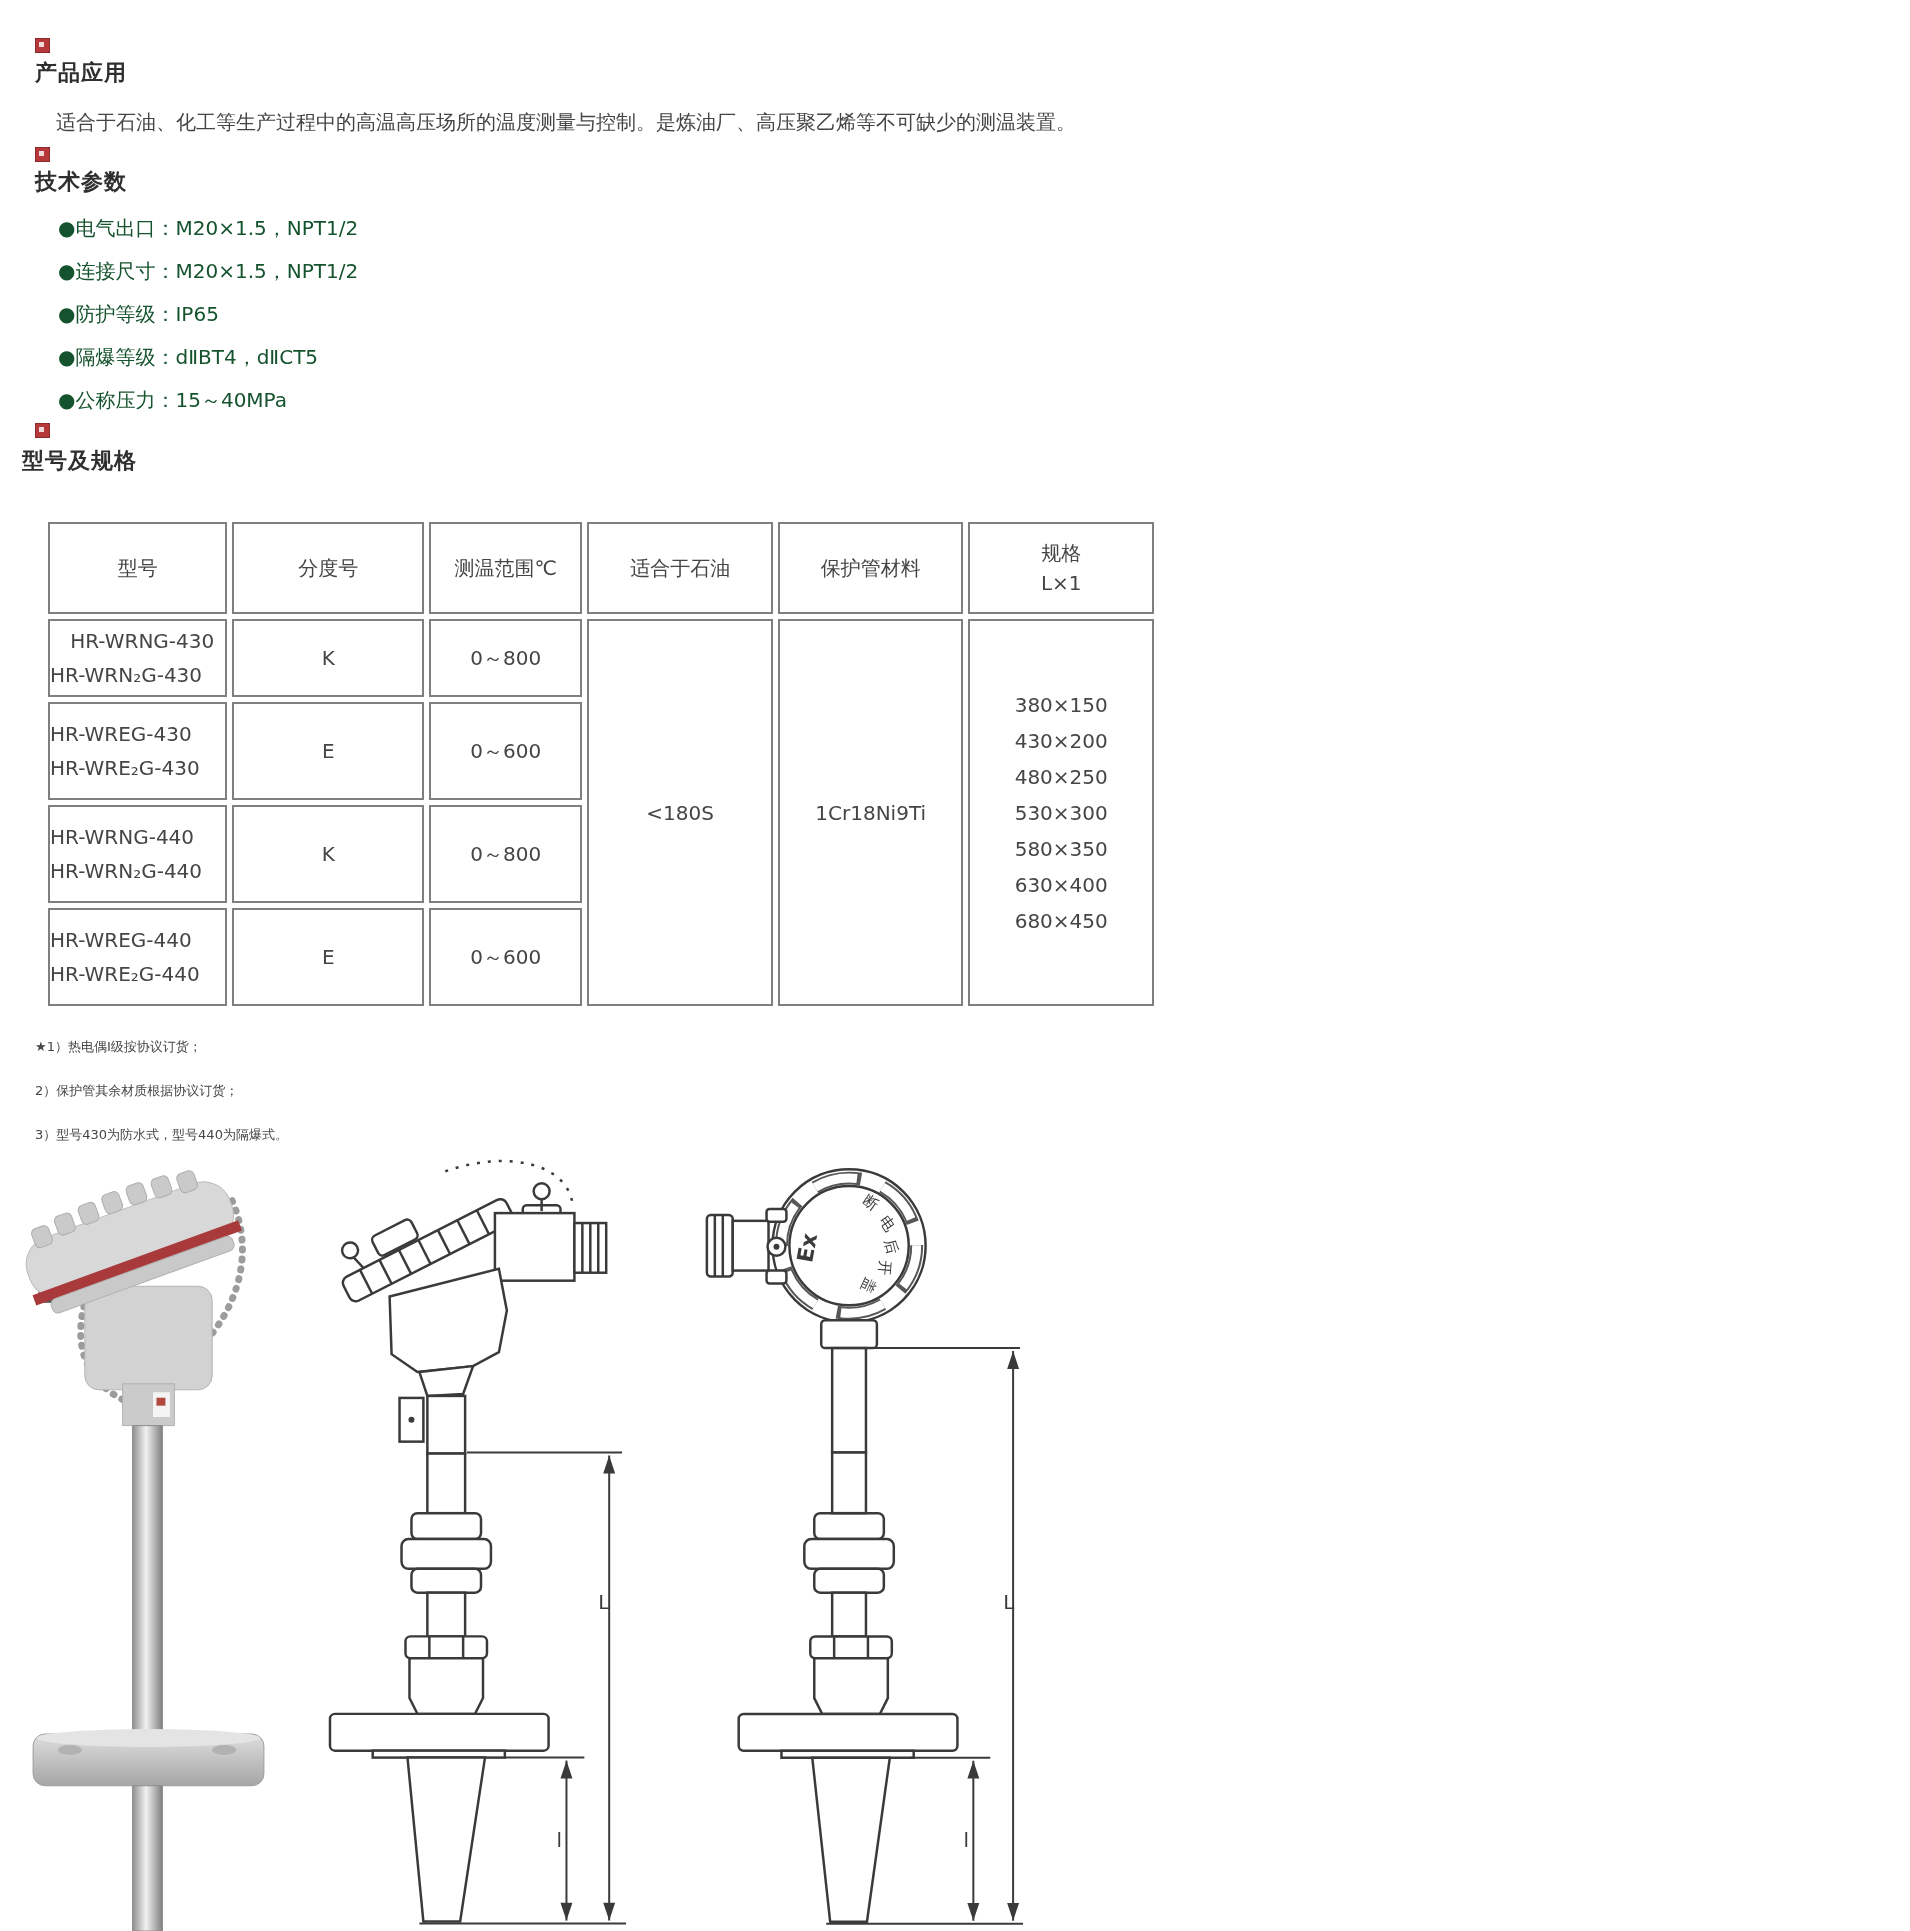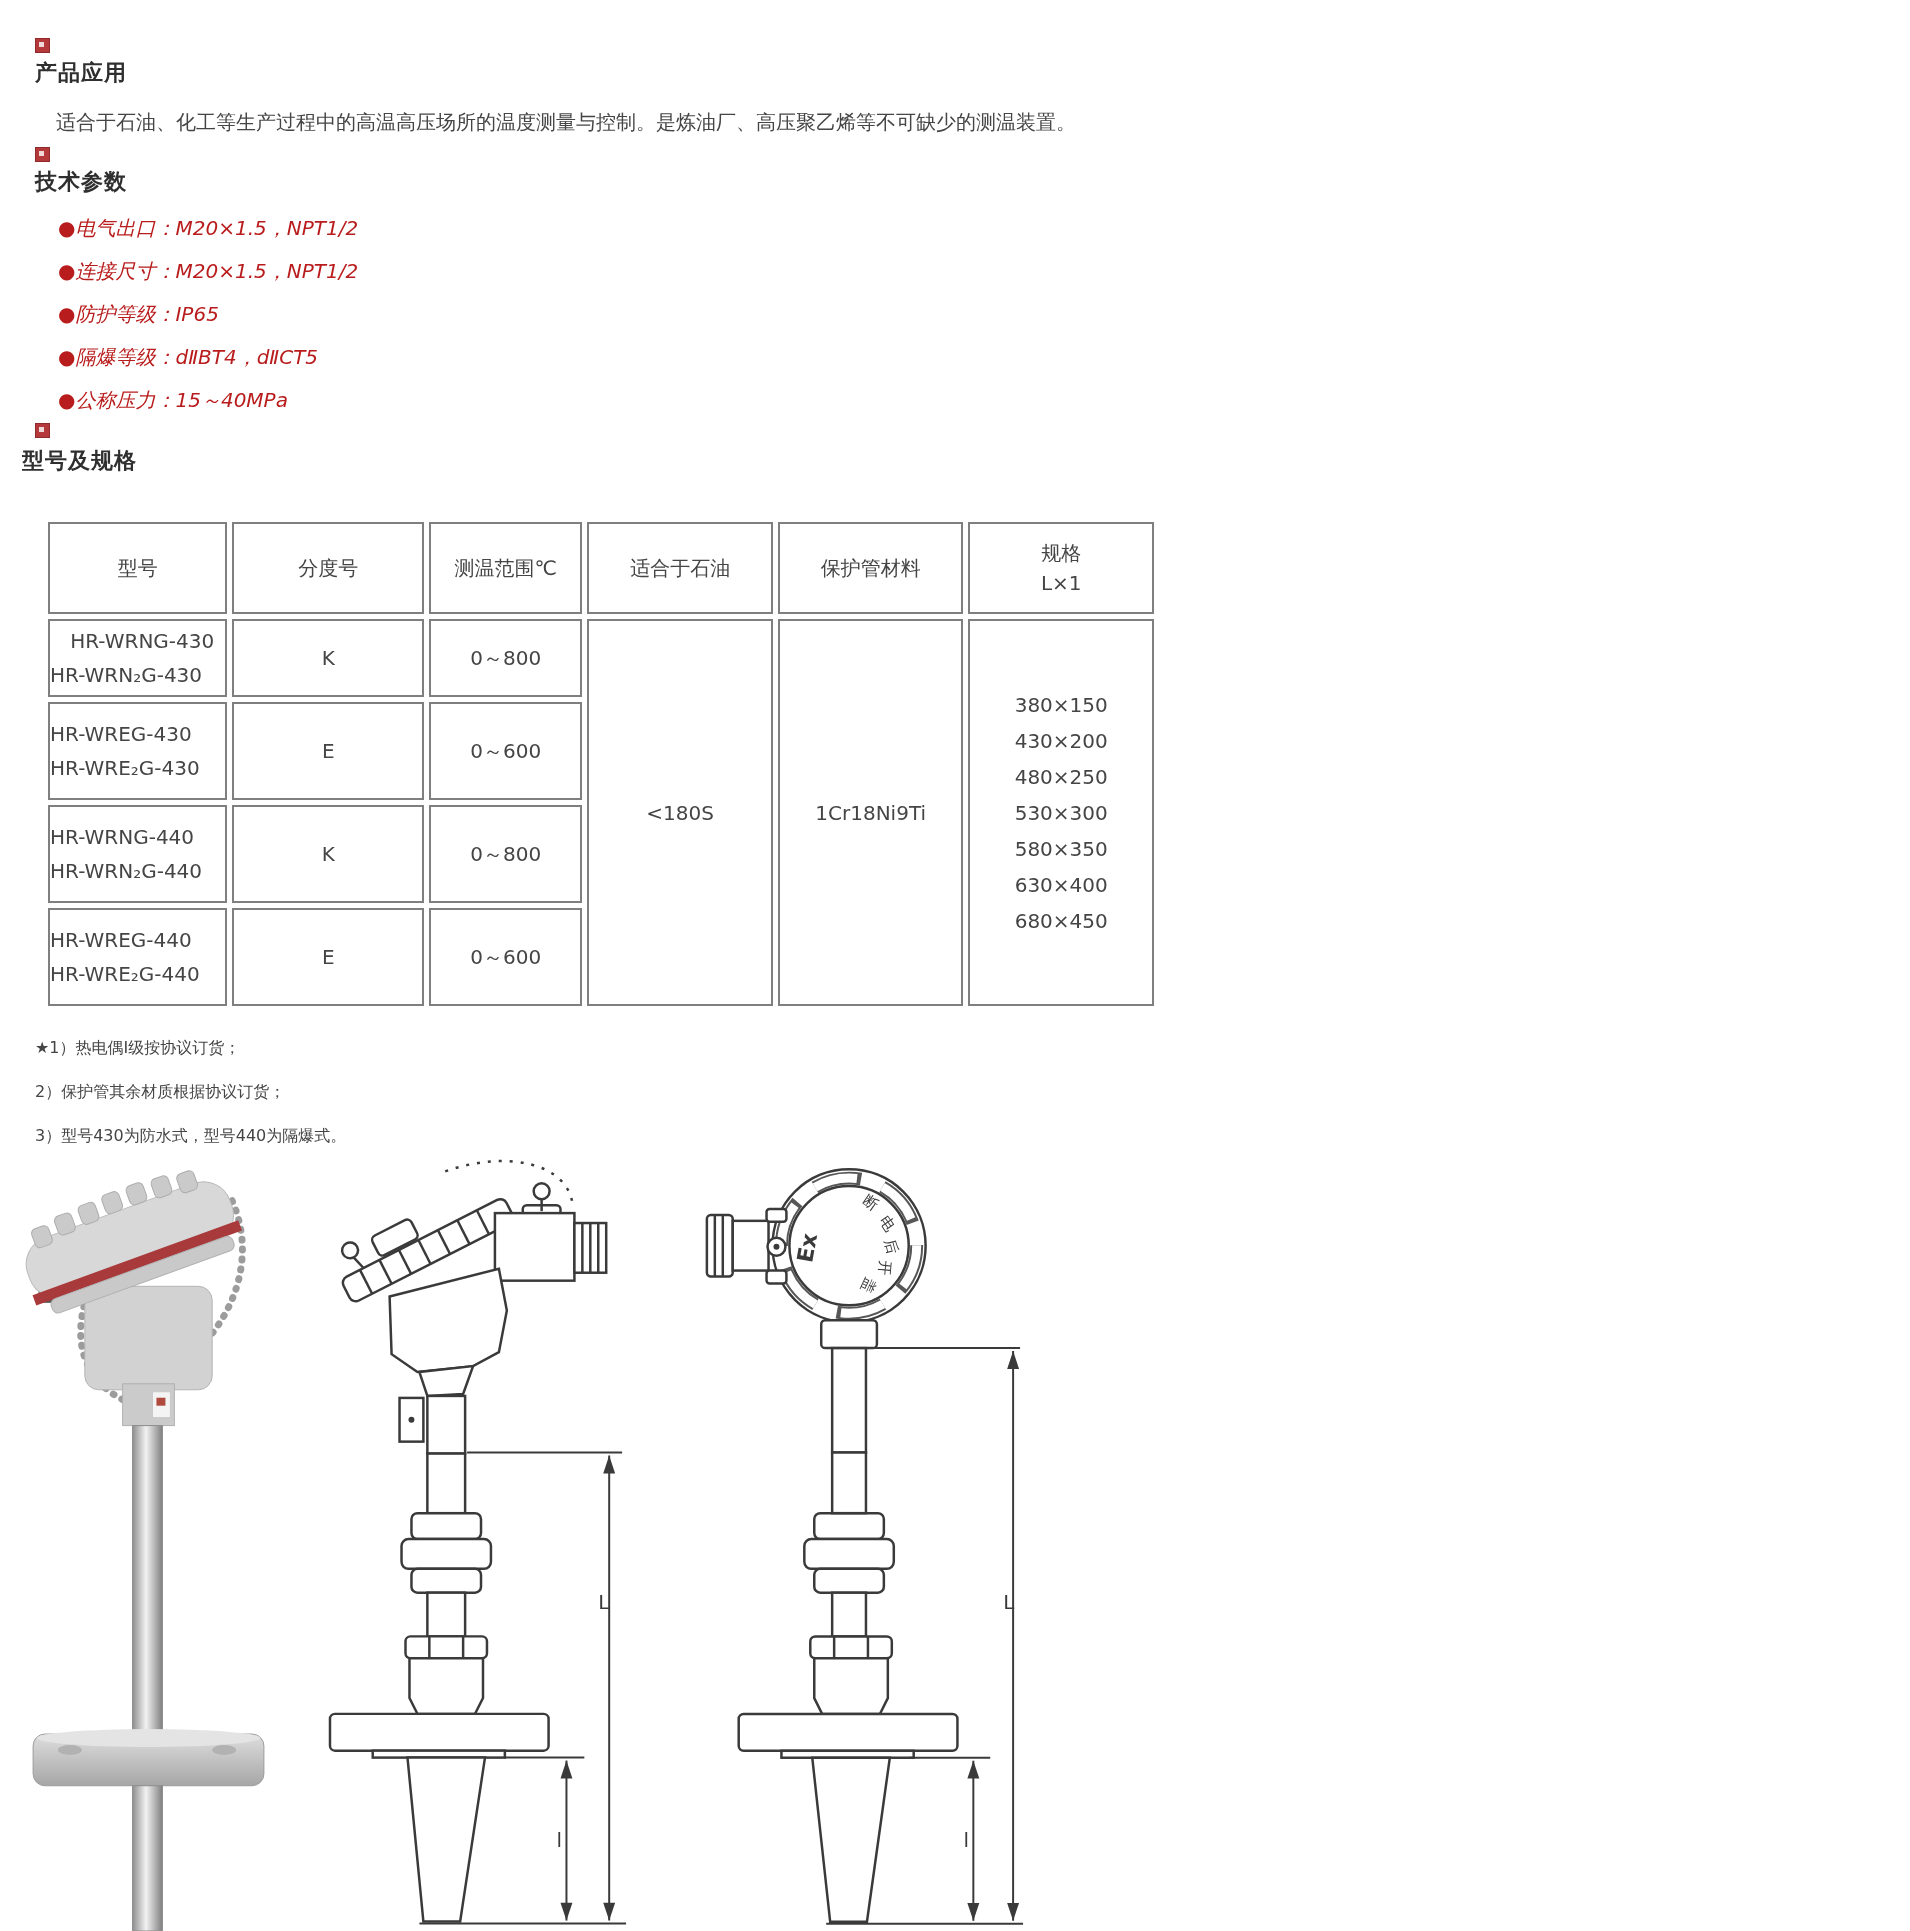--- a/index.html
+++ b/index.html
@@ -3,30 +3,30 @@
 <meta charset="utf-8">
 <style>
   html,body{margin:0;padding:0;background:#ffffff;}
   .page{position:relative;width:1910px;height:1931px;background:#fff;overflow:hidden;
         font-family:"DejaVu Sans","Liberation Sans",sans-serif;color:#3f3f3f;}
   .abs{position:absolute;}
   .marker{width:13px;height:13px;background:#b5383a;border:1px solid #8e2a2c;position:absolute;}
   .marker span{position:absolute;left:3px;top:3px;width:5px;height:5px;background:#f0d9d9;display:block;}
   h2.sec{margin:0;font-size:22px;font-weight:bold;color:#2f2f2f;letter-spacing:1px;}
   .body-text{font-size:20px;color:#454545;}
-  .bullets{font-size:20px;color:#b91c1c;font-style:italic;}
+  .bullets{font-size:20px;color:#14532d;}
   .bullets .b-item{height:43px;line-height:43px;}
   table.spec{border-collapse:separate;border-spacing:5px;table-layout:fixed;}
   table.spec td{border:2px solid #7f7f7f;background:#fff;font-size:20px;color:#454545;
                 text-align:center;vertical-align:middle;padding:0;}
   .model-line{display:block;text-align:left;line-height:34px;}
   .model-line.center{text-align:center;padding-left:9px;}
   .hdr2{display:block;line-height:30px;}
   .spec-list div{line-height:36px;text-align:center;}
-  .notes{font-size:16px;color:#454545;}
+  .notes{font-size:13px;color:#454545;}
   .notes div{height:44px;}
   svg text{font-family:"DejaVu Sans","Liberation Sans",sans-serif;}
   .lw{fill:none;stroke:#3a3a3a;stroke-width:2.5;}
   .lwf{fill:#ffffff;stroke:#3a3a3a;stroke-width:2.5;}
   .dim{stroke:#3a3a3a;stroke-width:2;}
 </style>
 </head>
 <body>
 
 <div class="page">

